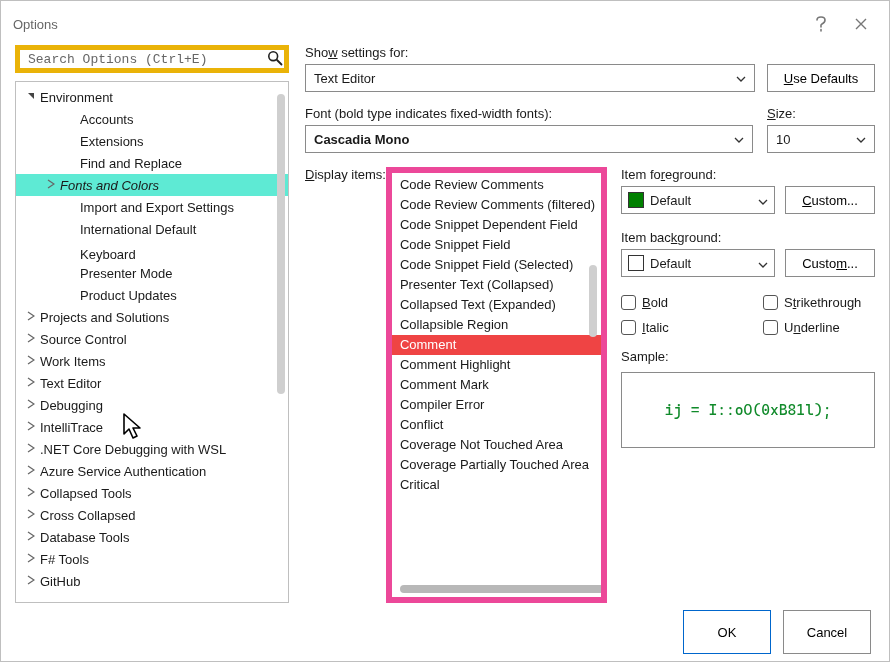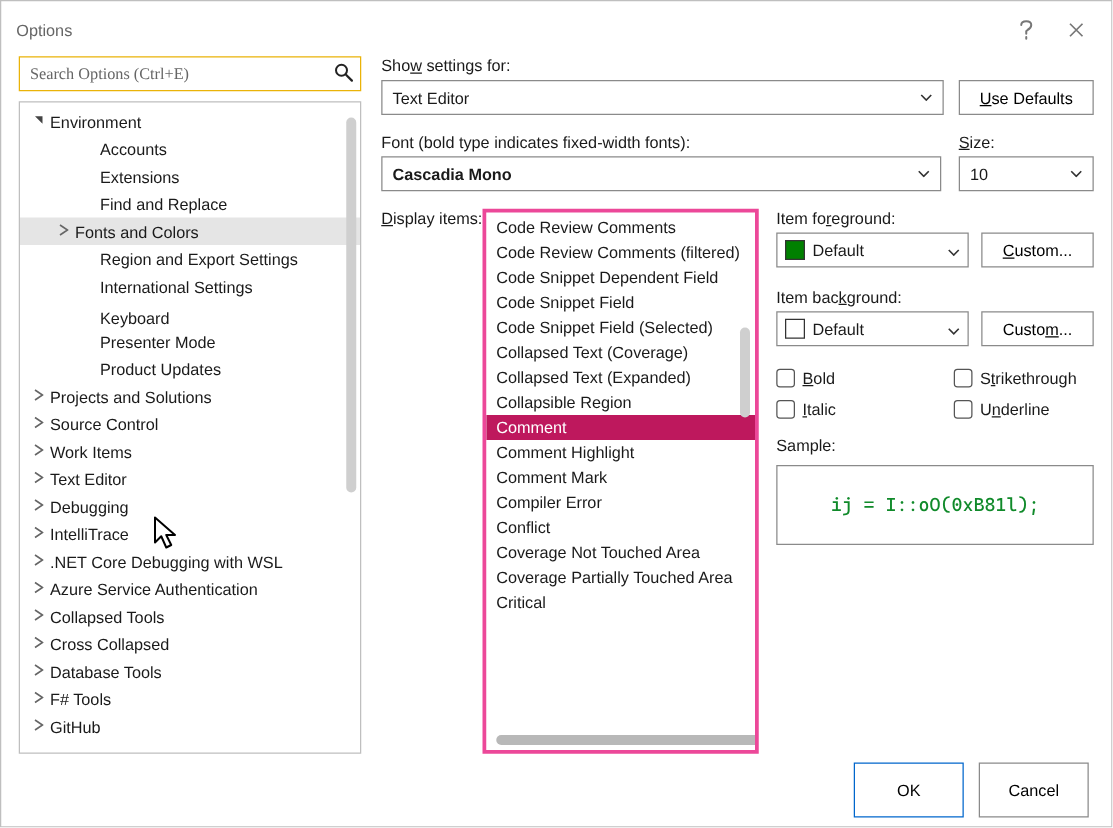--- a/index.html
+++ b/index.html
@@ -46,23 +46,23 @@
     width: 274px;
     display:flex; flex-direction:column;
     gap: 8px;
   }
   .search-wrap {
     position: relative;
   }
   .search {
     width: 100%;
     height: 28px;
-    border: 1px solid #eab308;
+    border: 5px solid #eab308;
     padding: 0 28px 0 8px;
-    font-family: Liberation Serif, serif;
+    font-family: Liberation Mono, monospace;
     font-size: 13px;
     color:#ec4899;
   }
   .search::placeholder { color:#666; }
   .search-icon {
     position:absolute; right:6px; top:5px;
     font-size:15px; color:#333;
     pointer-events:none;
   }
   .tree-outer {
@@ -85,21 +85,21 @@
     height:100%;
     overflow:hidden;
   }
   .tree-item {
     display:flex; align-items:center;
     height:22px;
     padding-left: 6px;
     white-space:nowrap;
     cursor:default;
   }
-  .tree-item.selected { background:#e5e5e5; }
+  .tree-item.selected { background:#5eead4;font-style:italic; }
   .arrow {
     width:14px; display:inline-block; text-align:center;
     font-size:11px; color:#444;
     margin-right:2px;
   } 
   
   .right {
     flex:1;
     display:flex; flex-direction:column;
     min-width:0;
@@ -124,37 +124,37 @@
     padding: 0 14px;
     font-family:inherit; font-size:13px;
     display:flex; align-items:center; justify-content:center;
     cursor:default;
   }
   .section-gap { height: 14px; }
   
   .display-row { display:flex; gap:14px; flex:1; min-height:0; }
   .display-col { flex:1; display:flex; min-width:0;}
   .listbox {
-    border:3px solid #ec4899;
+    border:6px solid #ec4899;
     flex:1;
     position:relative;
     overflow:hidden;
     min-height: 340px;
   }
   .listbox-inner {
     padding:2px 0;
   }
   .list-item {
     height:20px; line-height:20px;
     padding:0 8px;
     font-size:13px;
     white-space:nowrap;
     cursor:default;
   }
-  .list-item.selected { background:#be185d; color:#fff; }
+  .list-item.selected { background:#ef4444; color:#fff; }
   .list-scroll-v {
     position:absolute; right:4px; top:92px;
     width:8px; height:72px; background:#cfcfcf; border-radius:4px;
   }
   .list-scroll-h {
     position:absolute; left:8px; bottom:4px;
     height:8px; width:220px; background:#b8b8b8; border-radius:4px;
   }
   
   .side-col { width:254px; display:flex; flex-direction:column; }
@@ -167,21 +167,21 @@
   .swatch { width:16px; height:16px; border:1px solid #333; }
   .swatch.green { background:#008000; }
   .swatch.white { background:#fff; }
   .check-row { display:flex; gap:30px; margin-top:4px; }
   .check { display:flex; align-items:center; gap:6px; }
   .checkbox {
     width:15px; height:15px; border:1.5px solid #555; border-radius:3px;
   }
   .sample-box {
     border:1px solid #8a8a8a;
-    height:64px;
+    height:76px;
     display:flex; align-items:center; justify-content:center;
     font-family: "Cascadia Mono","Consolas",monospace;
     color:#108a2a;
     font-size:15px;
     margin-top:4px;
   }
   
   .footer {
     height:58px;
     display:flex;
@@ -249,25 +249,25 @@
               <span>Find and Replace</span>
             </div>
             <div class="tree-item selected" style="padding-left: 28px;">
               <span class="arrow"><svg width="8" height="10" viewBox="0 0 8 10">
                   <path d="M1 1 L7 5 L1 9" stroke="#666" stroke-width="1.3" fill="none"></path>
                 </svg></span>
               <span>Fonts and Colors</span>
             </div>
             <div class="tree-item" style="padding-left: 48px;">
               <span class="arrow"></span>
-              <span>Region and Export Settings</span>
+              <span>Import and Export Settings</span>
             </div>
             <div class="tree-item" style="padding-left: 48px;">
               <span class="arrow"></span>
-              <span>International Settings</span>
+              <span>International Default</span>
             </div>
             <div class="tree-item" style="padding-left: 48px; align-items: flex-end;">
               <span class="arrow"></span>
               <span>Keyboard</span>
             </div>
             <div class="tree-item" style="padding-left: 48px;">
               <span class="arrow"></span>
               <span>Presenter Mode</span>
             </div>
             <div class="tree-item" style="padding-left: 48px;">
@@ -404,21 +404,21 @@
       <div class="display-row">
         <div class="display-col">
           <div class="label"><span class="u">D</span>isplay items:</div>
           <div class="listbox">
             <div class="listbox-inner" id="listbox">
                 <div class="list-item">Code Review Comments</div>
                 <div class="list-item">Code Review Comments (filtered)</div>
                 <div class="list-item">Code Snippet Dependent Field</div>
                 <div class="list-item">Code Snippet Field</div>
                 <div class="list-item">Code Snippet Field (Selected)</div>
-                <div class="list-item">Collapsed Text (Coverage)</div>
+                <div class="list-item">Presenter Text (Collapsed)</div>
                 <div class="list-item">Collapsed Text (Expanded)</div>
                 <div class="list-item">Collapsible Region</div>
                 <div class="list-item selected">Comment</div>
                 <div class="list-item">Comment Highlight</div>
                 <div class="list-item">Comment Mark</div>
                 <div class="list-item">Compiler Error</div>
                 <div class="list-item">Conflict</div>
                 <div class="list-item">Coverage Not Touched Area</div>
                 <div class="list-item">Coverage Partially Touched Area</div>
                 <div class="list-item">Critical</div>

